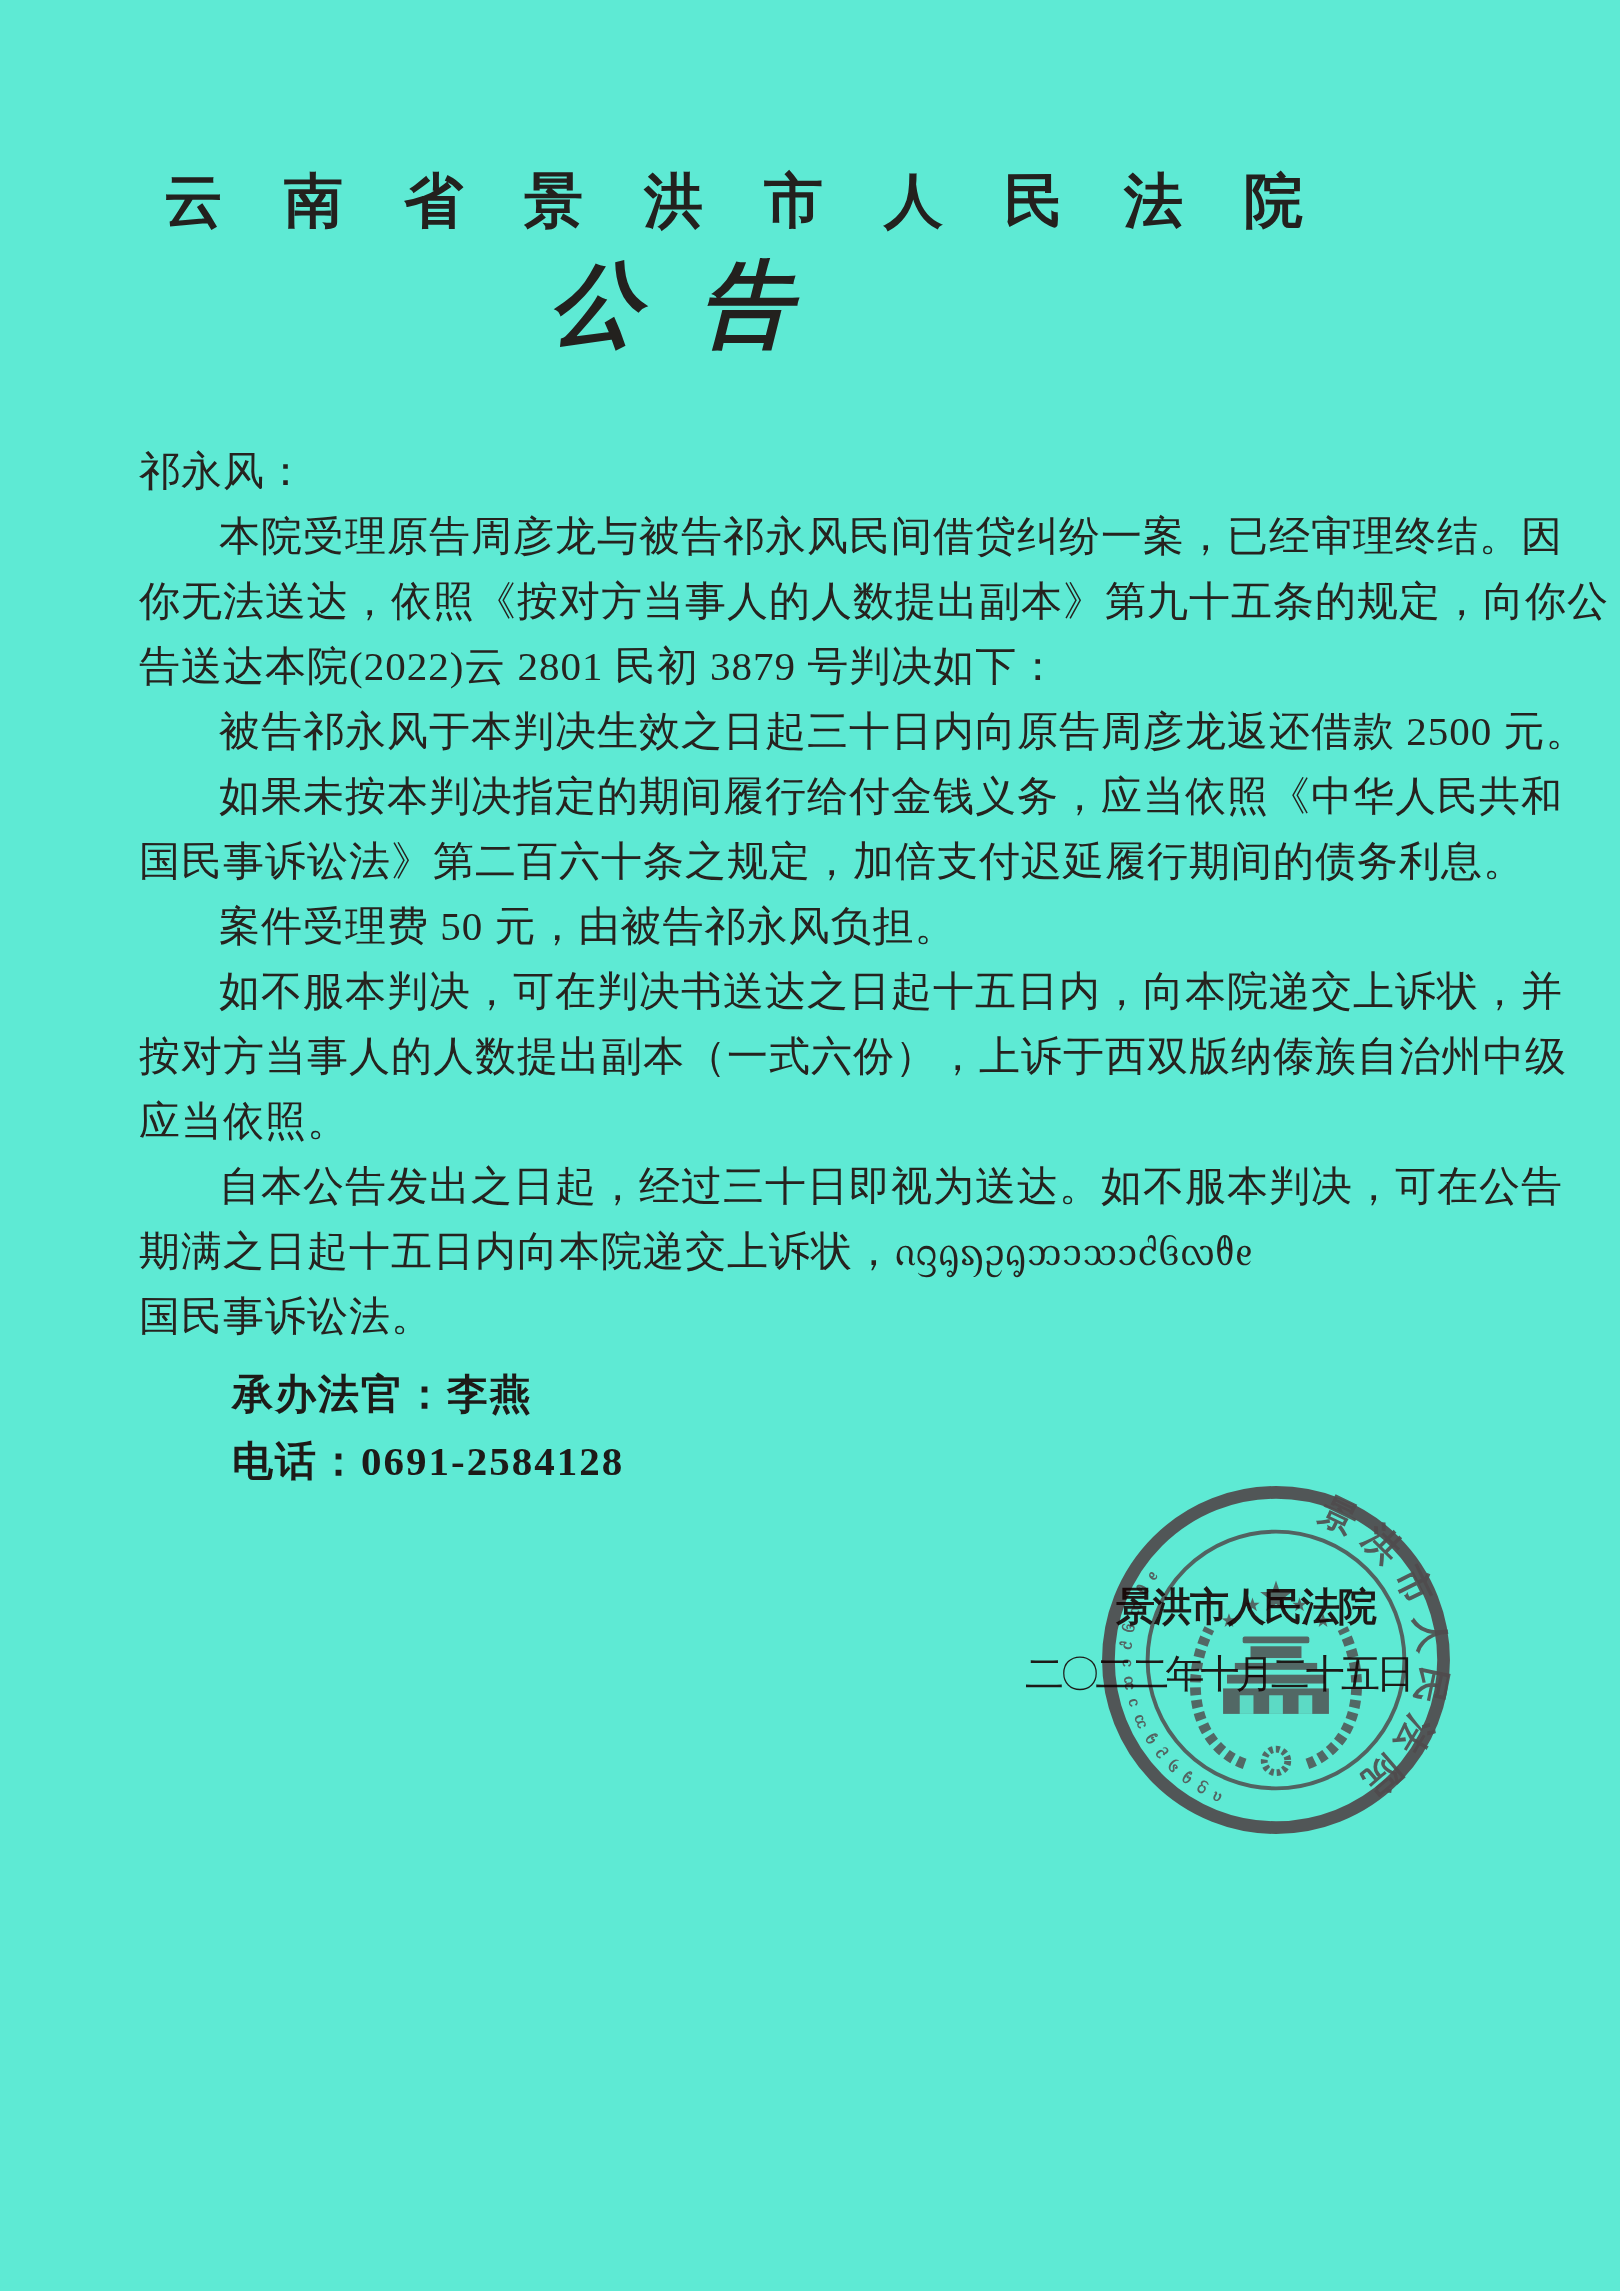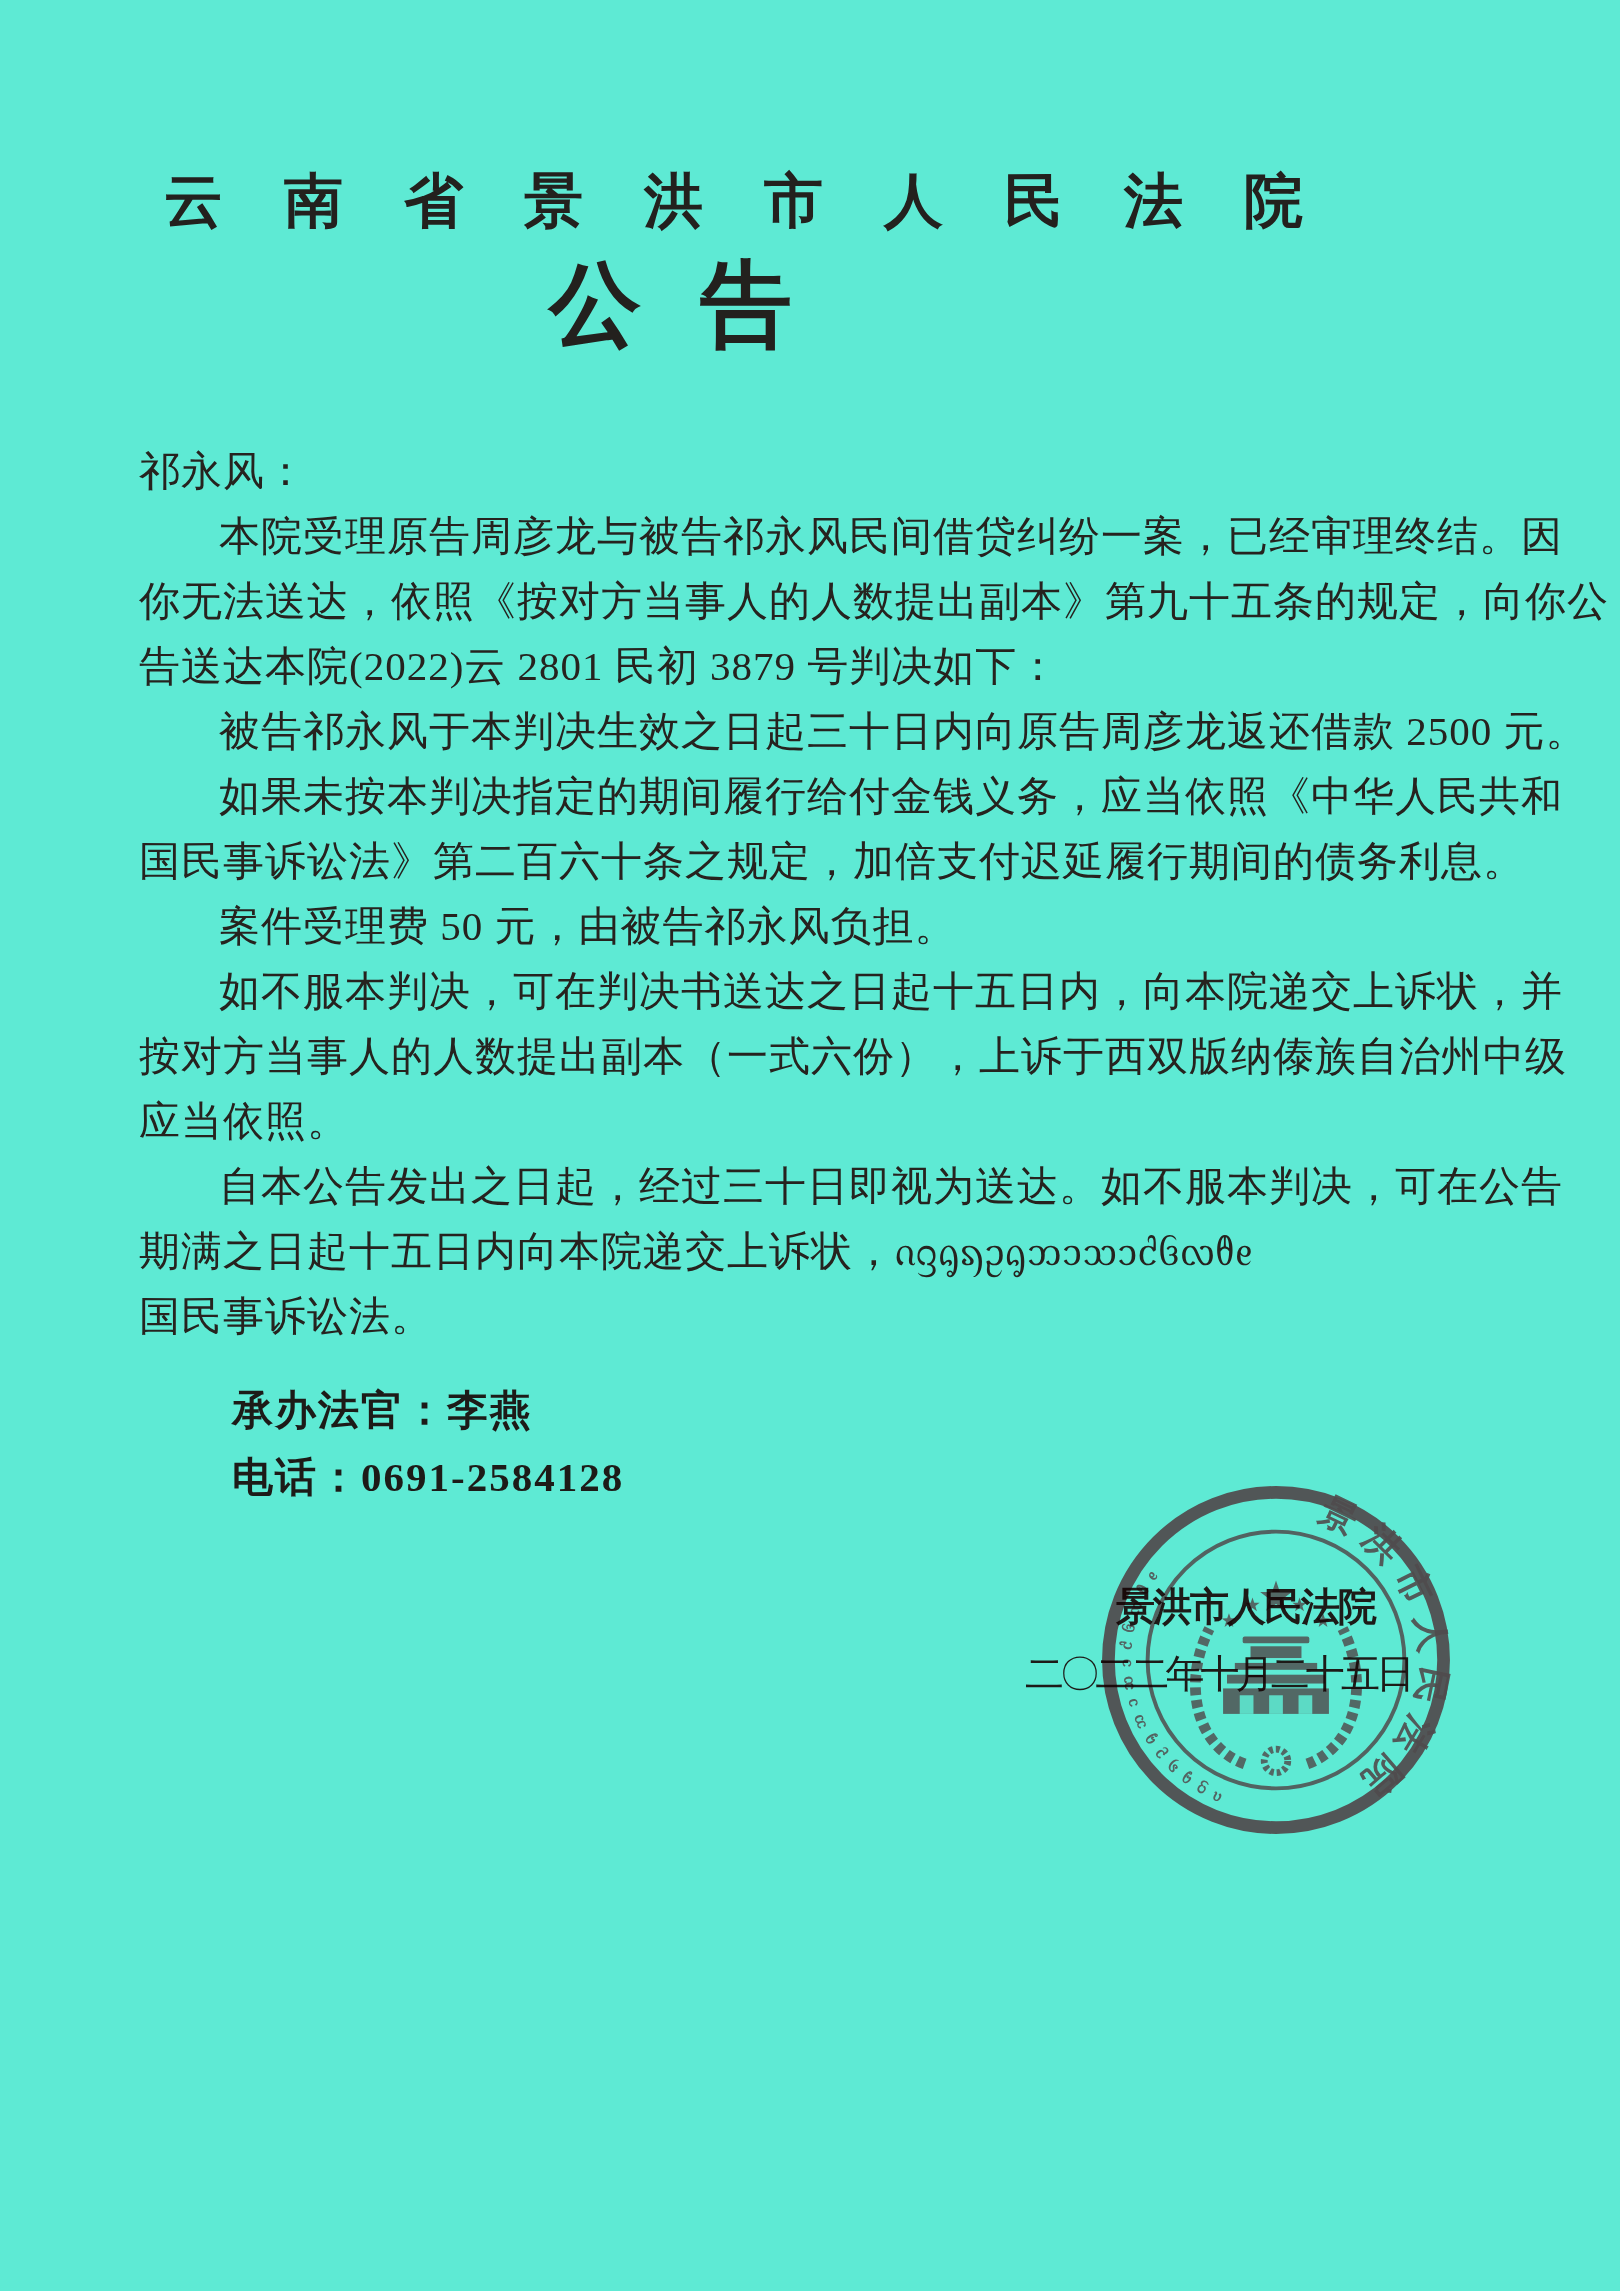--- a/index.html
+++ b/index.html
@@ -13,34 +13,34 @@
     background:#5eead4;color:#1f1d1b;overflow:hidden;
   }
   .title{
     position:absolute;left:164px;top:169px;
     font-size:59px;line-height:1.1;font-weight:700;
     letter-spacing:61px;white-space:nowrap;color:#23211e;
   }
   .subtitle{
     position:absolute;left:549px;top:257px;
     font-size:92px;line-height:1.05;font-weight:600;
-    letter-spacing:59px;white-space:nowrap;color:#23211e;
+    letter-spacing:59px;white-space:nowrap;color:#23211e;font-style:italic;
   }
   .bodytext{
     position:absolute;left:139px;top:439px;width:1392px;
   }
   .bline{
     font-size:41px;line-height:65px;height:65px;
     letter-spacing:1px;white-space:nowrap;color:#26231f;
   }
   .bline.indent{padding-left:80px;}
   .judge-line,.phone-line{
     position:absolute;left:232px;
     font-size:41px;font-weight:700;line-height:1.2;
-    letter-spacing:2px;white-space:nowrap;color:#1d1b18;margin-top:16px;
+    letter-spacing:2px;white-space:nowrap;color:#1d1b18;
   }
   .judge-line{top:1370px;}
   .phone-line{top:1437px;}
   .signoff-court{
     position:absolute;left:1116px;top:1580px;
     font-size:39px;font-weight:600;letter-spacing:-2px;
     white-space:nowrap;color:#1d1b18;
   }
   .signoff-date{
     position:absolute;left:1025px;top:1647px;

